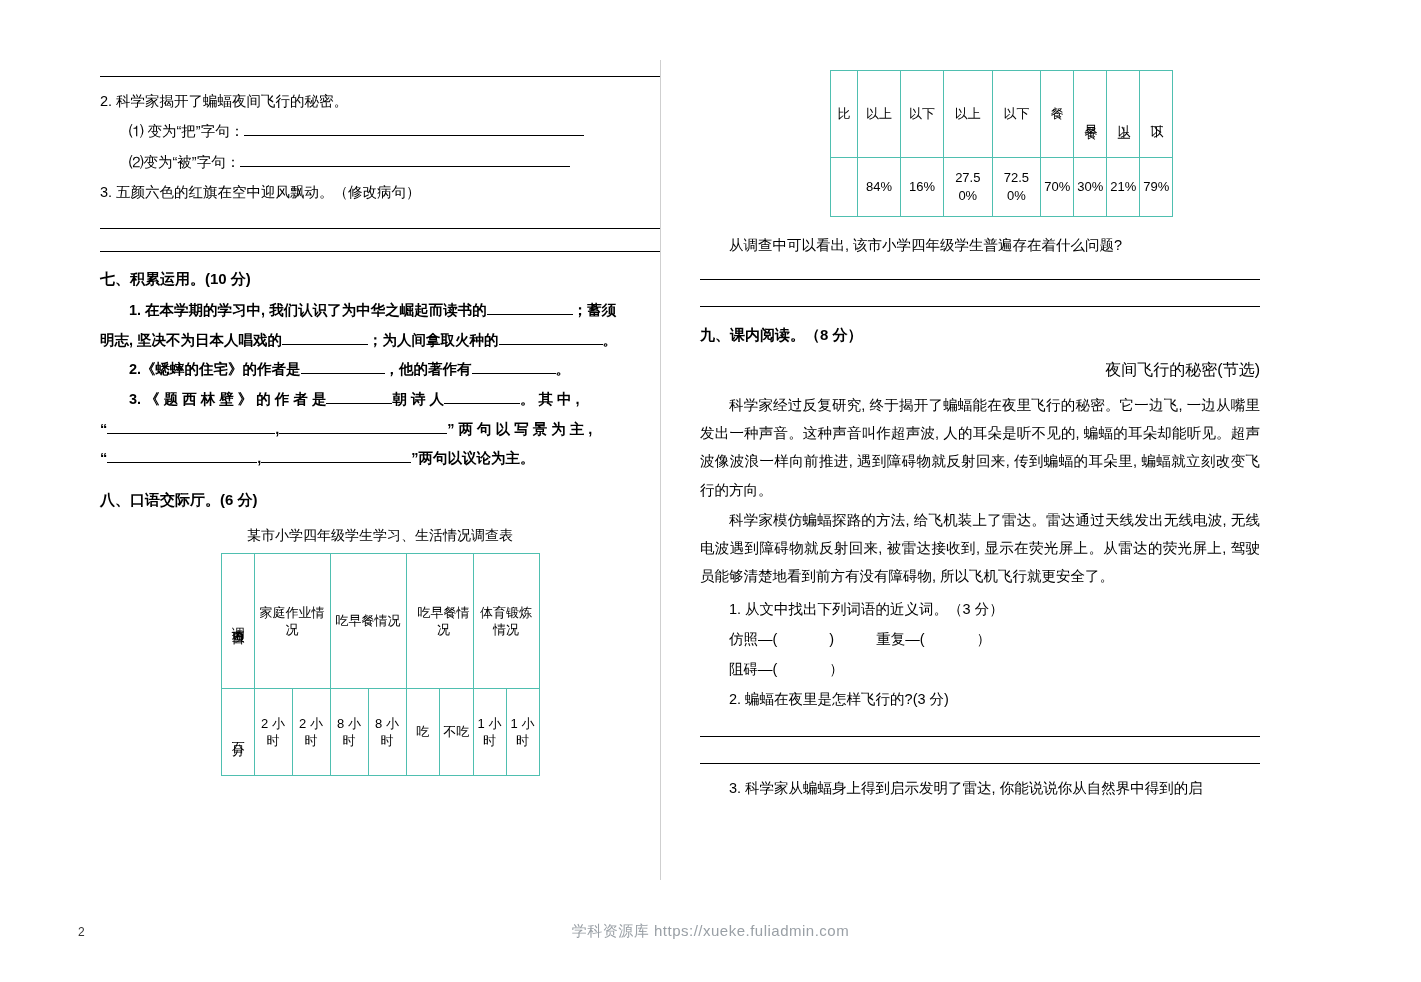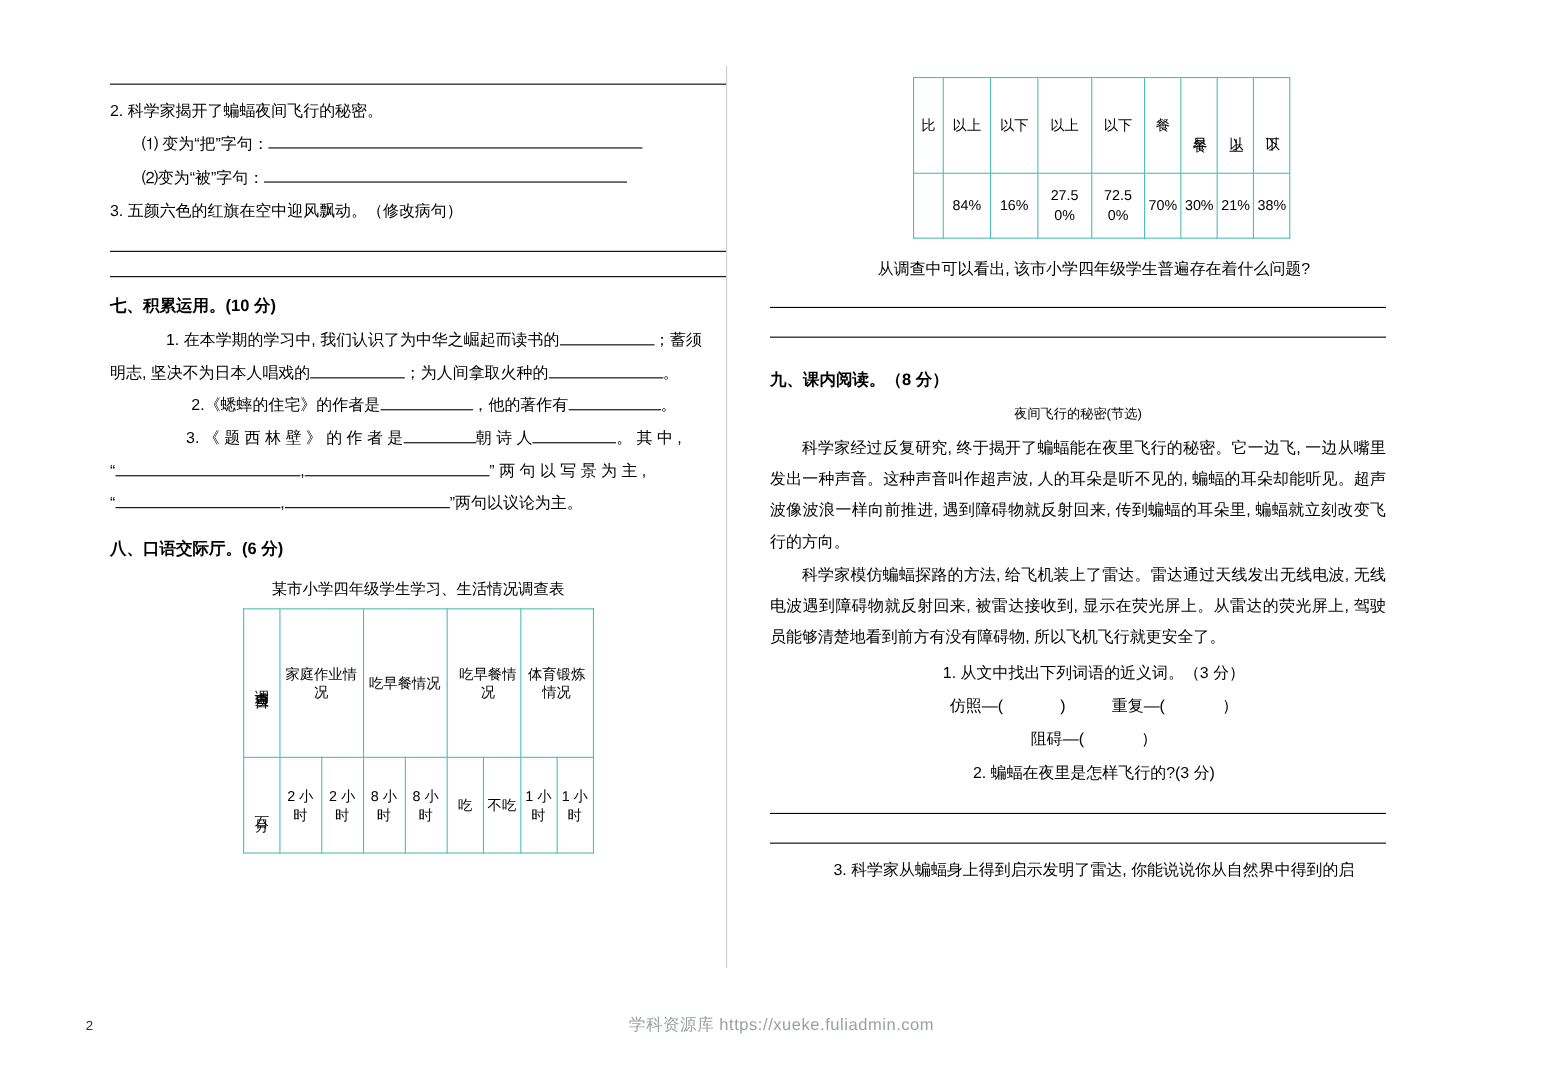--- a/index.html
+++ b/index.html
@@ -48,24 +48,24 @@
   .full-rule {
     border-bottom: 1px solid #000;
     height: 0;
     margin: 6px 0 10px 0;
   }
   .sec-title {
     font-weight: bold;
     font-size: 15px;
     margin: 12px 0 4px 0;
   }
-  .indent1 { text-indent: 2em; text-align: center; }
+  .indent1 { text-indent: 2em; }
   .indent2 { padding-left: 2em; }
   .q { margin: 2px 0; }
-  .tight { line-height: 1.9; }
+  .tight { line-height: 1.9; font-weight: bold; }
 
   
   table.survey {
     border-collapse: collapse;
     font-size: 13px;
     margin: 0;
   }
   table.survey td {
     border: 1px solid #4fbfb0;
     text-align: center;
@@ -83,23 +83,23 @@
     text-orientation: upright;
     letter-spacing: 2px;
     line-height: 1.1;
     margin: 0 auto;
   }
   .cellwrap {
     width: 3.2em;
     word-break: break-all;
   }
   .reading-title {
-    text-align: center;
+    text-align: right;
     margin: 4px 0 6px 0;
-    font-size: 12px;
+    font-size: 16px;
   }
   .para {
     text-indent: 2em;
     margin: 0 0 2px 0;
     text-align: justify;
   }
   .footer-page {
     position: absolute;
     left: 78px;
     top: 925px;
@@ -215,31 +215,31 @@
         </tr>
         <tr>
           <td style="height:54px;"></td>
           <td>84%</td>
           <td>16%</td>
           <td class="cellwrap">27.50%</td>
           <td class="cellwrap">72.50%</td>
           <td>70%</td>
           <td>30%</td>
           <td>21%</td>
-          <td>38%</td>
+          <td>79%</td>
         </tr>
       </tbody>
         </table>
     </div>
 
     <div class="q indent1" style="margin-top:14px;">从调查中可以看出, 该市小学四年级学生普遍存在着什么问题?</div>
     <div class="full-rule" style="margin-top:20px"></div>
     <div class="full-rule" style="margin-top:26px"></div>
 
-    <div class="sec-title" style="margin-top:24px">九、课内阅读。（8 分）</div>
+    <div class="sec-title" style="margin-top:13px">九、课内阅读。（8 分）</div>
     <div class="reading-title">夜间飞行的秘密(节选)</div>
 
     <div class="para">科学家经过反复研究, 终于揭开了蝙蝠能在夜里飞行的秘密。它一边飞, 一边从嘴里发出一种声音。这种声音叫作超声波, 人的耳朵是听不见的, 蝙蝠的耳朵却能听见。超声波像波浪一样向前推进, 遇到障碍物就反射回来, 传到蝙蝠的耳朵里, 蝙蝠就立刻改变飞行的方向。</div>
     <div class="para">科学家模仿蝙蝠探路的方法, 给飞机装上了雷达。雷达通过天线发出无线电波, 无线电波遇到障碍物就反射回来, 被雷达接收到, 显示在荧光屏上。从雷达的荧光屏上, 驾驶员能够清楚地看到前方有没有障碍物, 所以飞机飞行就更安全了。</div>
 
     <div class="q indent1" style="margin-top:4px">1. 从文中找出下列词语的近义词。（3 分）</div>
     <div class="q indent1">
       <span>仿照—(</span><span class="blank-line" style="width:52px; border-bottom:none"></span><span>)</span>
       <span style="display:inline-block;width:34px"></span>
       <span>重复—(</span><span class="blank-line" style="width:52px; border-bottom:none"></span><span>）</span>

